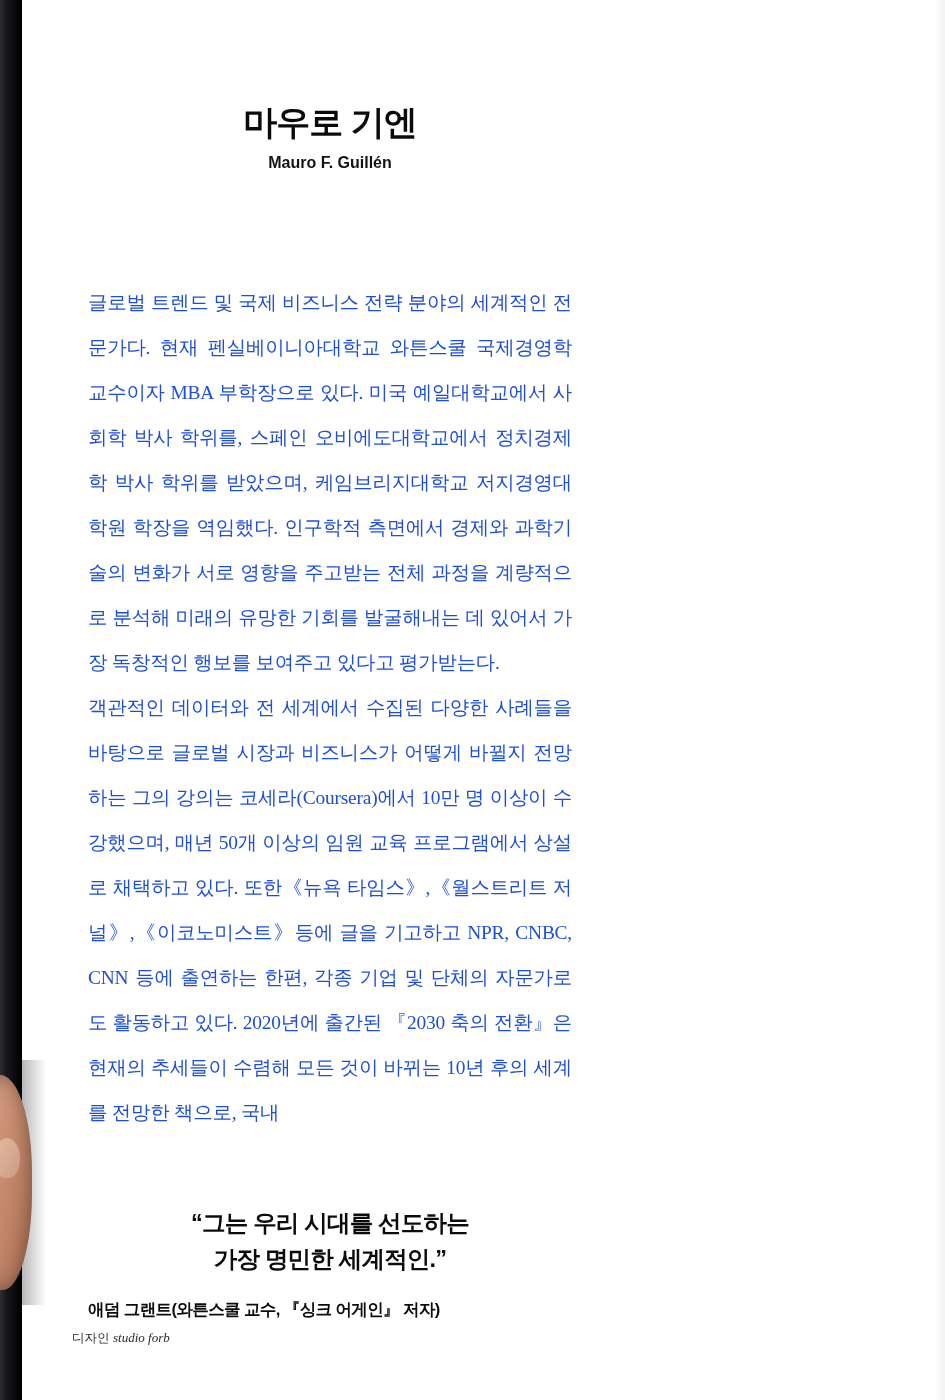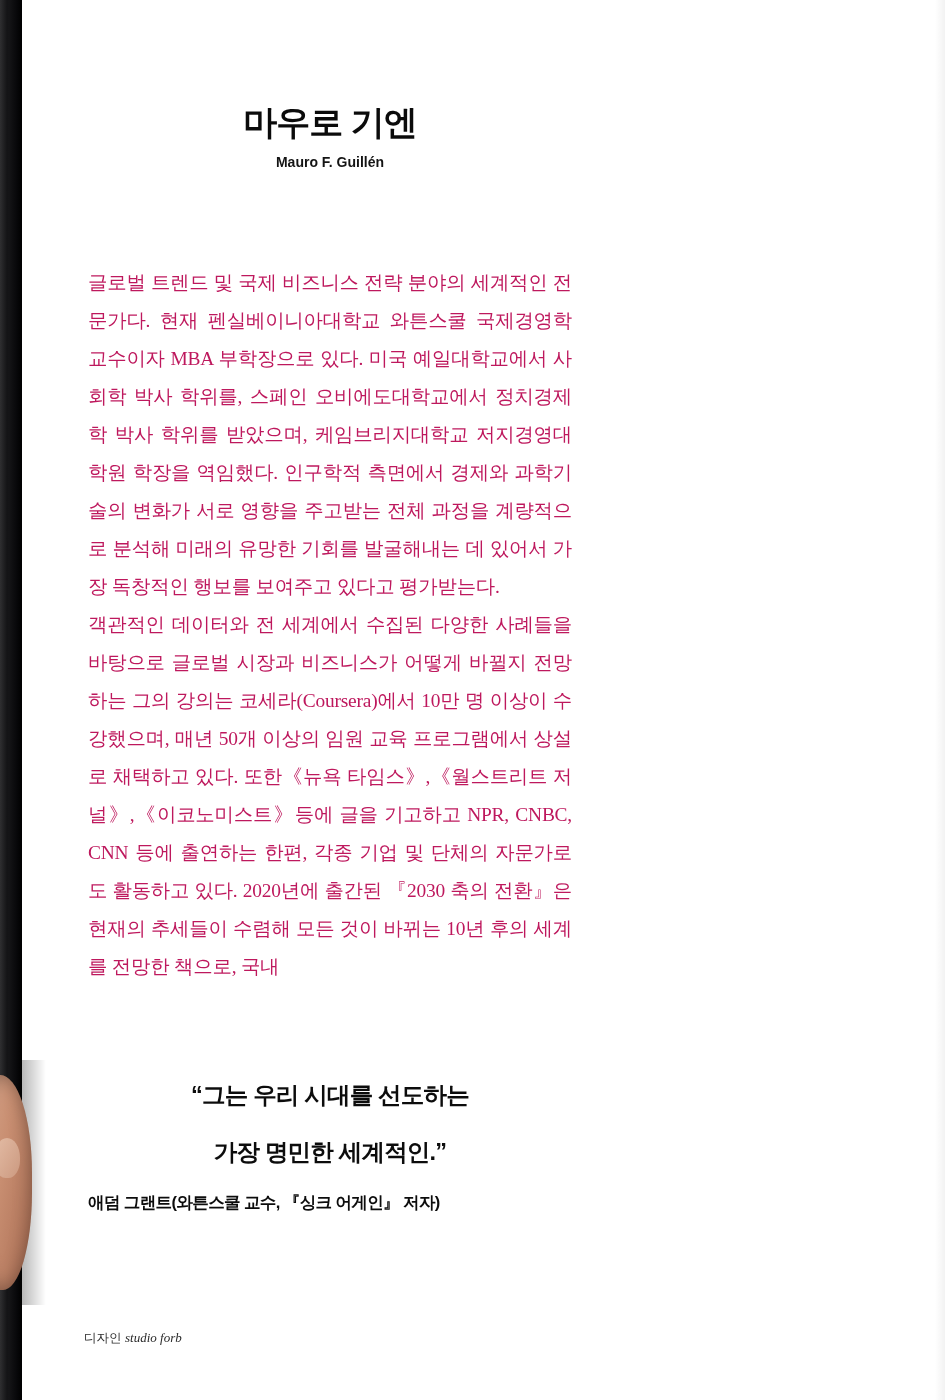--- a/index.html
+++ b/index.html
@@ -77,71 +77,70 @@
     margin: 0;
     padding-top: 100px;
     text-align: center;
     font-family: "Liberation Sans", sans-serif;
     font-weight: 700;
     font-size: 34px;
     letter-spacing: -1px;
     color: #0b0b0b;
   }
   .author-name-en {
-    margin: 8px 0 2px 0;
+    margin: 8px 0 16px 0;
     text-align: center;
     font-family: "Liberation Sans", sans-serif;
     font-weight: 700;
-    font-size: 14px;
+    font-size: 16px;
     letter-spacing: 0px;
     color: #141414;
   }
 
   .bio {
     margin: 0;
     padding-top: 92px;
   }
   .bio p {
     margin: 0;
     font-family: "Liberation Serif", serif;
     font-size: 19.4px;
-    line-height: 38px;
-    color: #be185d;
+    line-height: 45px;
+    color: #1d4ed8;
     text-align: justify;
     text-justify: inter-character;
     word-break: break-all;
     letter-spacing: -0.2px;
   }
 
   .pullquote {
     padding-top: 70px;
     text-align: center;
   }
   .pullquote-line {
     font-family: "Liberation Sans", sans-serif;
     font-weight: 700;
     font-size: 23.5px;
     line-height: 36px;
     color: #0c0c0c;
     letter-spacing: -0.8px;
-    margin-top: 21px;
   }
   .pullquote-attrib {
     margin-top: 22px;
     font-family: "Liberation Sans", sans-serif;
     font-weight: 700;
     font-size: 16.5px;
     color: #0c0c0c;
     letter-spacing: -0.6px;
     text-align: left;
   }
 
   .credit {
     position: absolute;
-    left: 84px;
+    left: 72px;
     top: 1330px;
     font-size: 12.5px;
     color: #2a2a2a;
     font-family: "Liberation Sans", sans-serif;
   }
   .credit .credit-studio {
     font-family: "Liberation Serif", serif;
     font-style: italic;
     font-size: 13px;
   }

